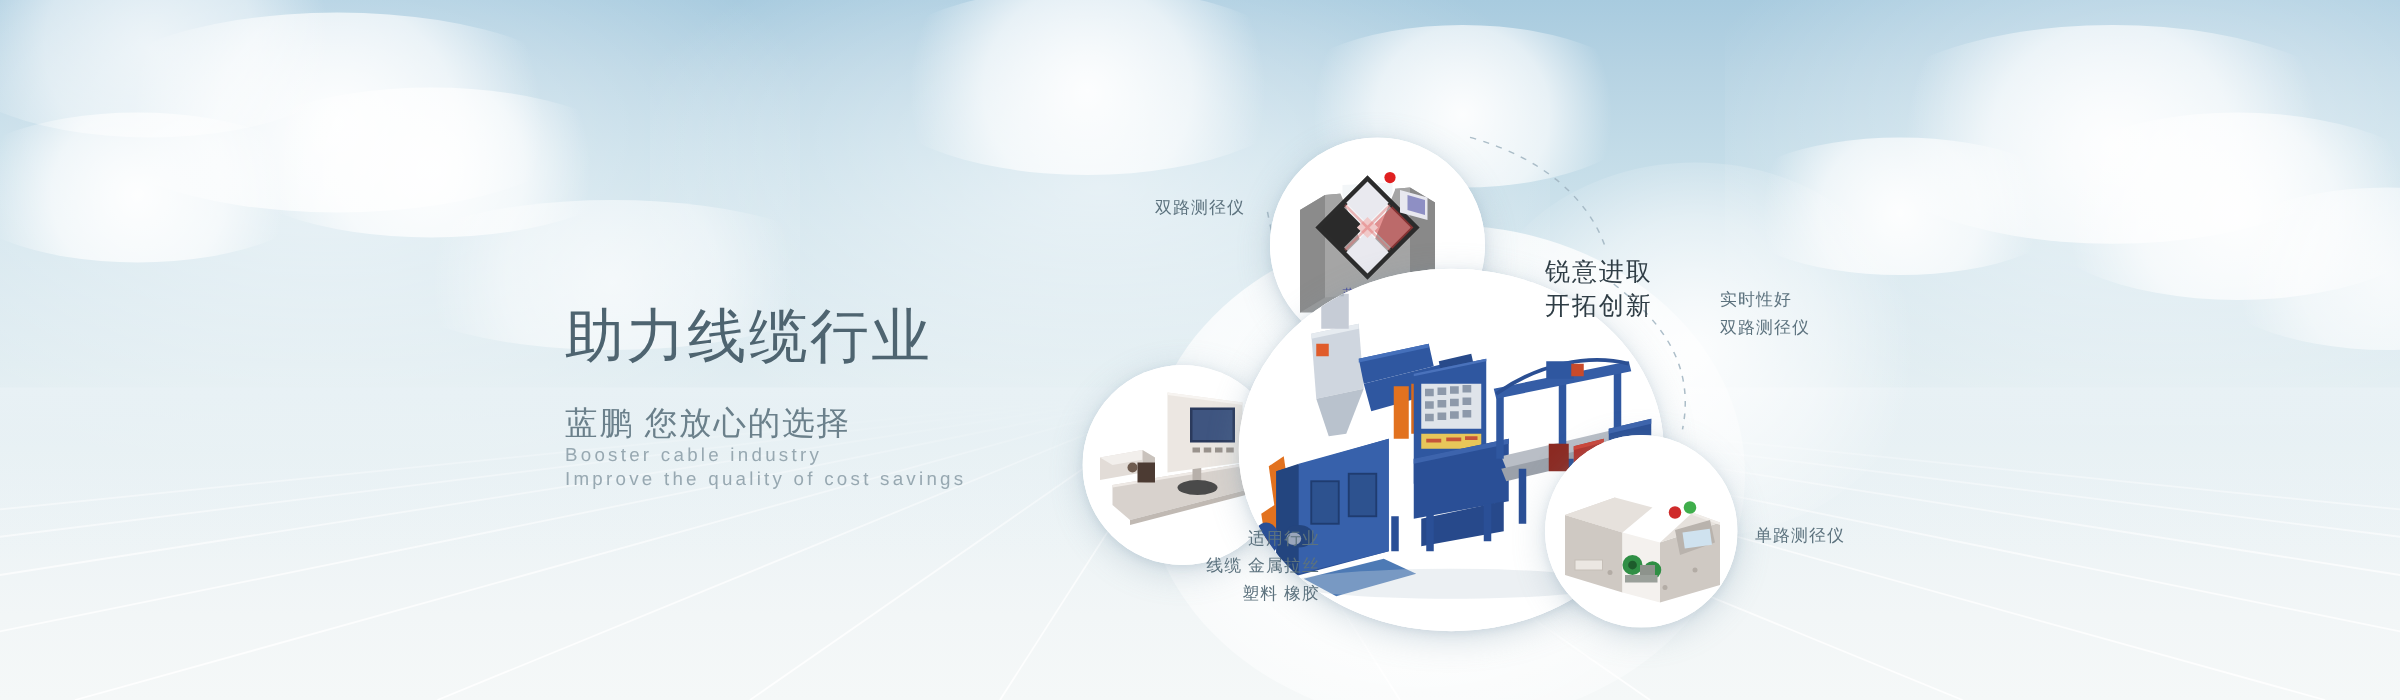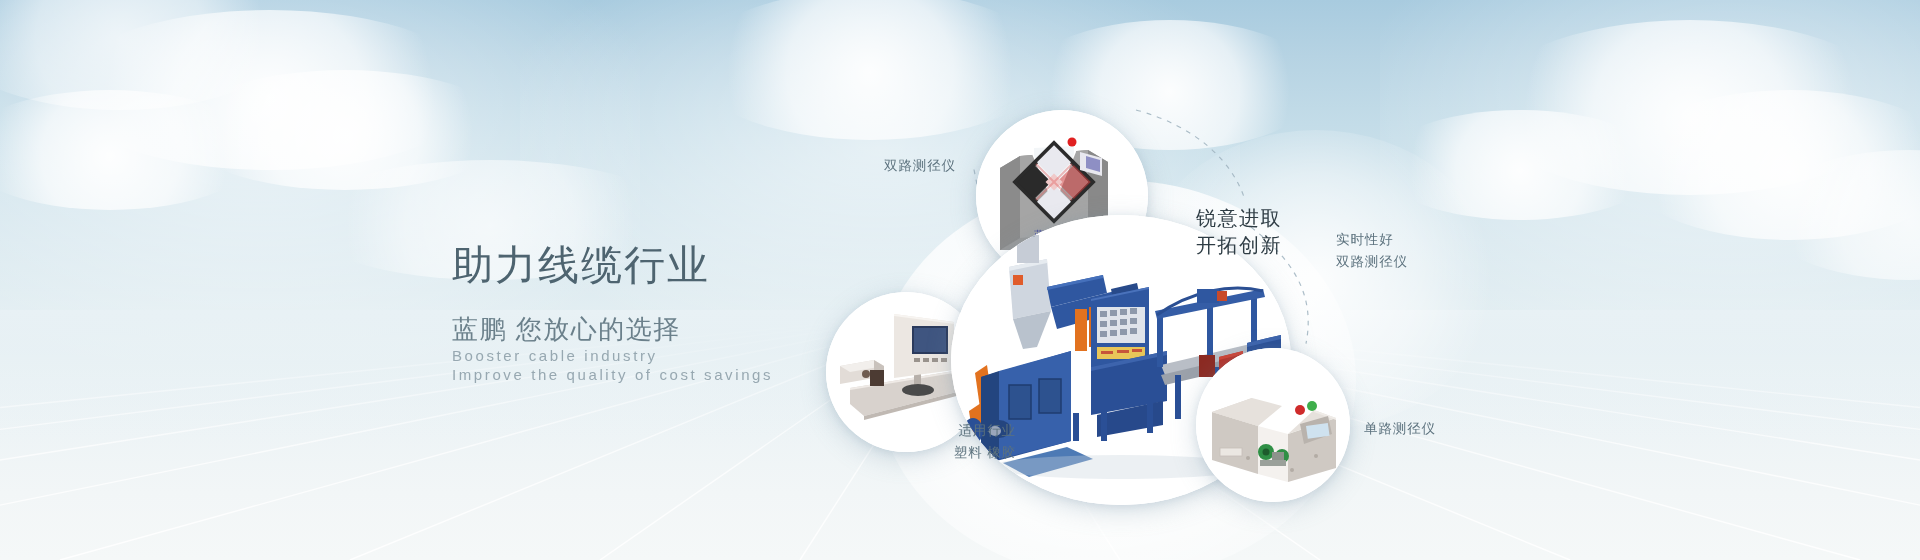--- a/index.html
+++ b/index.html
@@ -56,21 +56,21 @@
 
   
   #copy {
     position:absolute;
     left:452px; top:236px;
     width:520px;
     z-index:20;
   }
   .h1 {
     font-family:"Liberation Sans","DejaVu Sans",sans-serif;
-    font-size:41px;
+    font-size:47px;
     line-height:1.42;
     letter-spacing:2px;
     color:#4e6470;
     font-weight:400;
     white-space:nowrap;
   }
   .sub-cn {
     margin-top:18px;
     font-size:26px;
     letter-spacing:1.5px;
@@ -81,21 +81,21 @@
     font-size:15px;
     letter-spacing:2.6px;
     color:#97a8b1;
     white-space:nowrap;
   }
   .sub-en.second { margin-top:2px; }
 
   
   #comp {
     position:absolute;
-    left:836px; top:0; width:1040px; height:513px;
+    left:876px; top:0; width:1040px; height:513px;
     z-index:15;
   }
 
   
   #arcs { position:absolute; inset:0; width:100%; height:100%; }
 
   
   .bubble {
     position:absolute;
     border-radius:50%;
@@ -449,17 +449,18 @@
       <div>实时性好</div>
       <div>双路测径仪</div>
     </div>
 
     <div class="label" style="left:528px;top:418px;width:180px;">
       <div>单路测径仪</div>
     </div>
 
     <div class="label rt" style="left:-40px;top:420px;width:220px;">
       <div>适用行业</div>
+      <div>线缆 金属拉丝</div>
       <div>塑料 橡胶</div>
     </div>
 
   </div>
 </div>
 
 </body></html>

